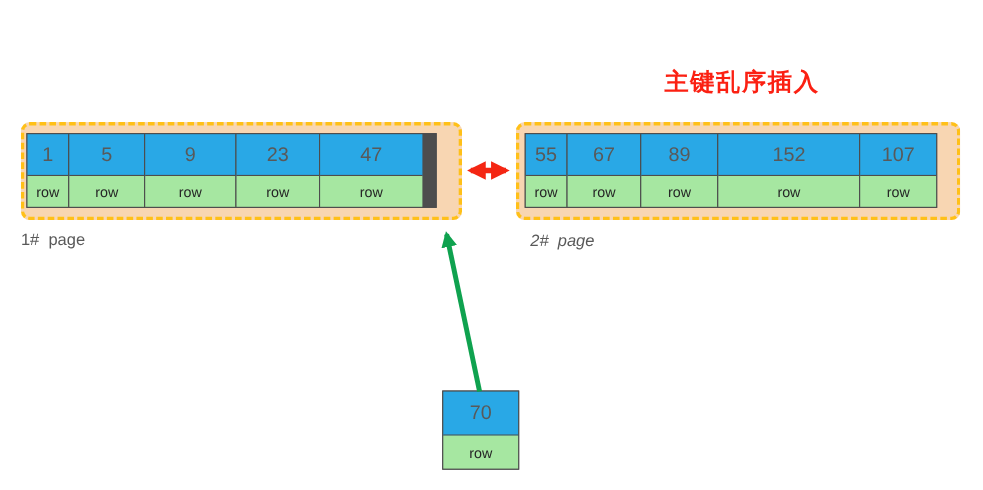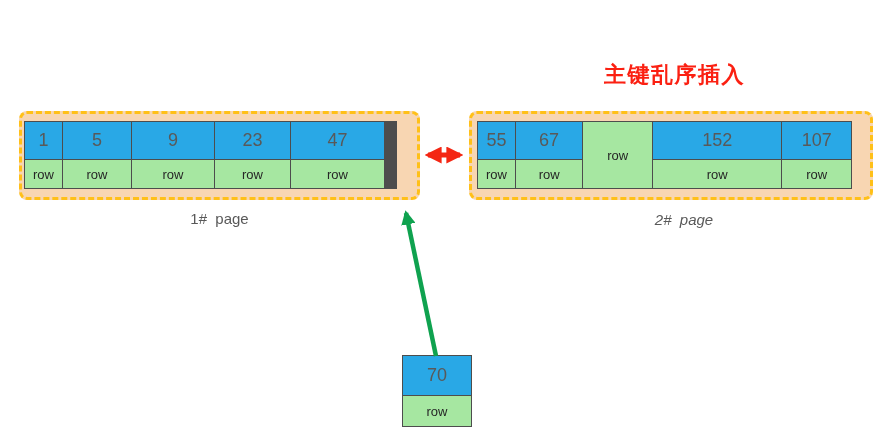--- a/index.html
+++ b/index.html
@@ -32,21 +32,21 @@
     height:38px;background:#29a8e6;border-bottom:1.5px solid #4d4d4d;
     display:flex;align-items:center;justify-content:center;
     font-size:18px;color:#595959;
   }
   .rowlab{
     flex:1;background:#a6e7a1;
     display:flex;align-items:center;justify-content:center;
     font-size:13px;color:#262626;
   }
   .page-label{
-    position:absolute;top:210px;text-align:center;
+    position:absolute;top:210px;text-align:left;
     font-size:15px;color:#595959;white-space:pre;
   }
   .page-label.p1{left:19px;width:401px;}
   .page-label.p2{left:482px;width:404px;top:211px;font-style:italic;}
   .insert-box{
     position:absolute;left:402px;top:355px;width:70px;height:72px;
     border:1.5px solid #4d4d4d;display:flex;flex-direction:column;background:#4d4d4d;
   }
   .insert-box .key{height:40px;}
   .overlay{position:absolute;left:0;top:0;pointer-events:none;}
@@ -88,20 +88,21 @@
     <div class="rec-table">
       <div class="cell" style="width:37px">
         <div class="key">55</div>
         <div class="rowlab">row</div>
       </div>
       <div class="cell" style="width:68px">
         <div class="key">67</div>
         <div class="rowlab">row</div>
       </div>
       <div class="cell" style="width:70px">
+        <div class="key">89</div>
         <div class="rowlab">row</div>
       </div>
       <div class="cell" style="width:130px">
         <div class="key">152</div>
         <div class="rowlab">row</div>
       </div>
       <div class="cell" style="width:70px">
         <div class="key">107</div>
         <div class="rowlab">row</div>
       </div>

